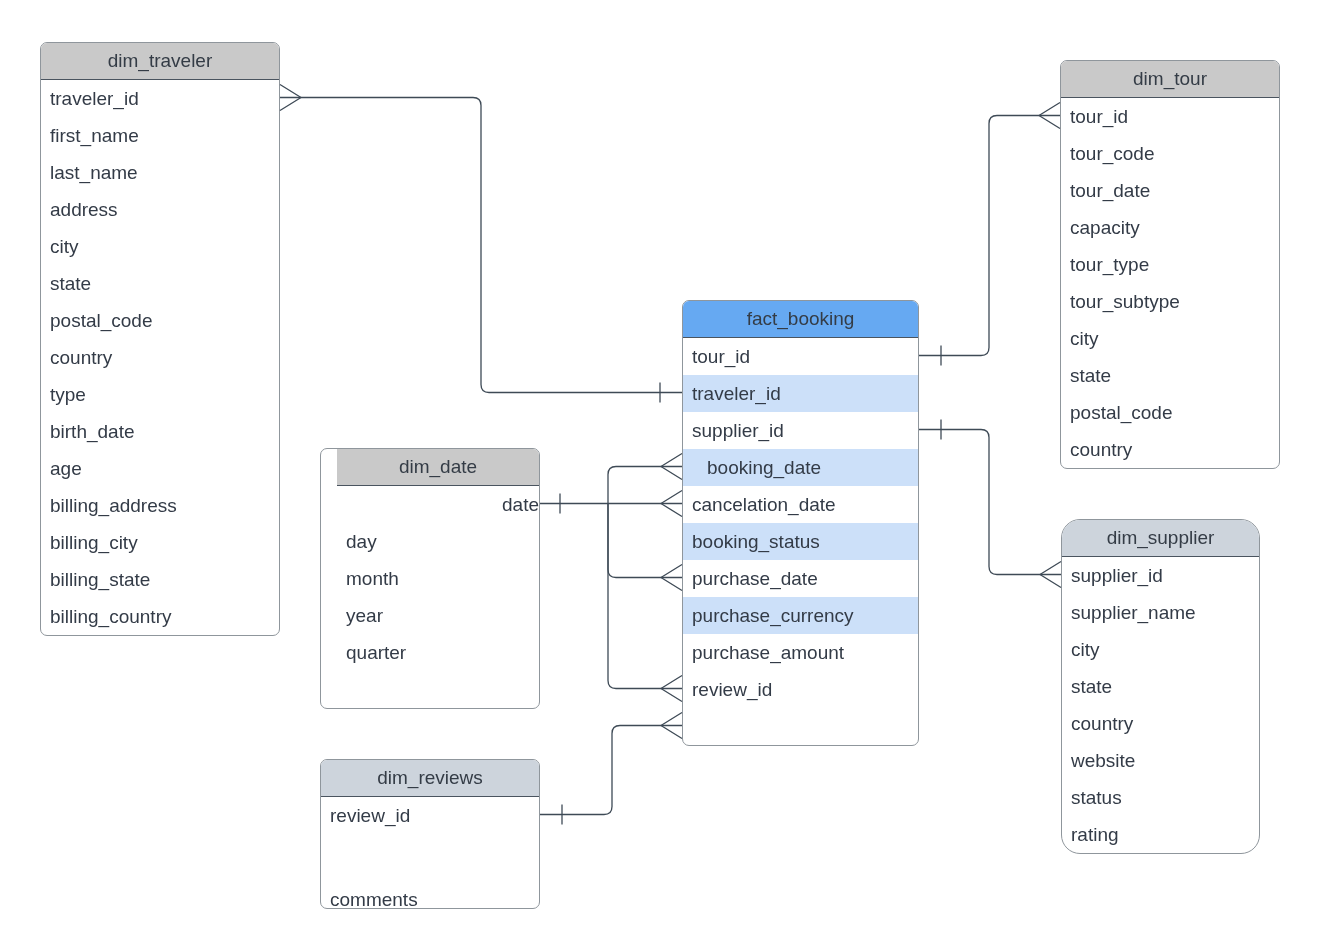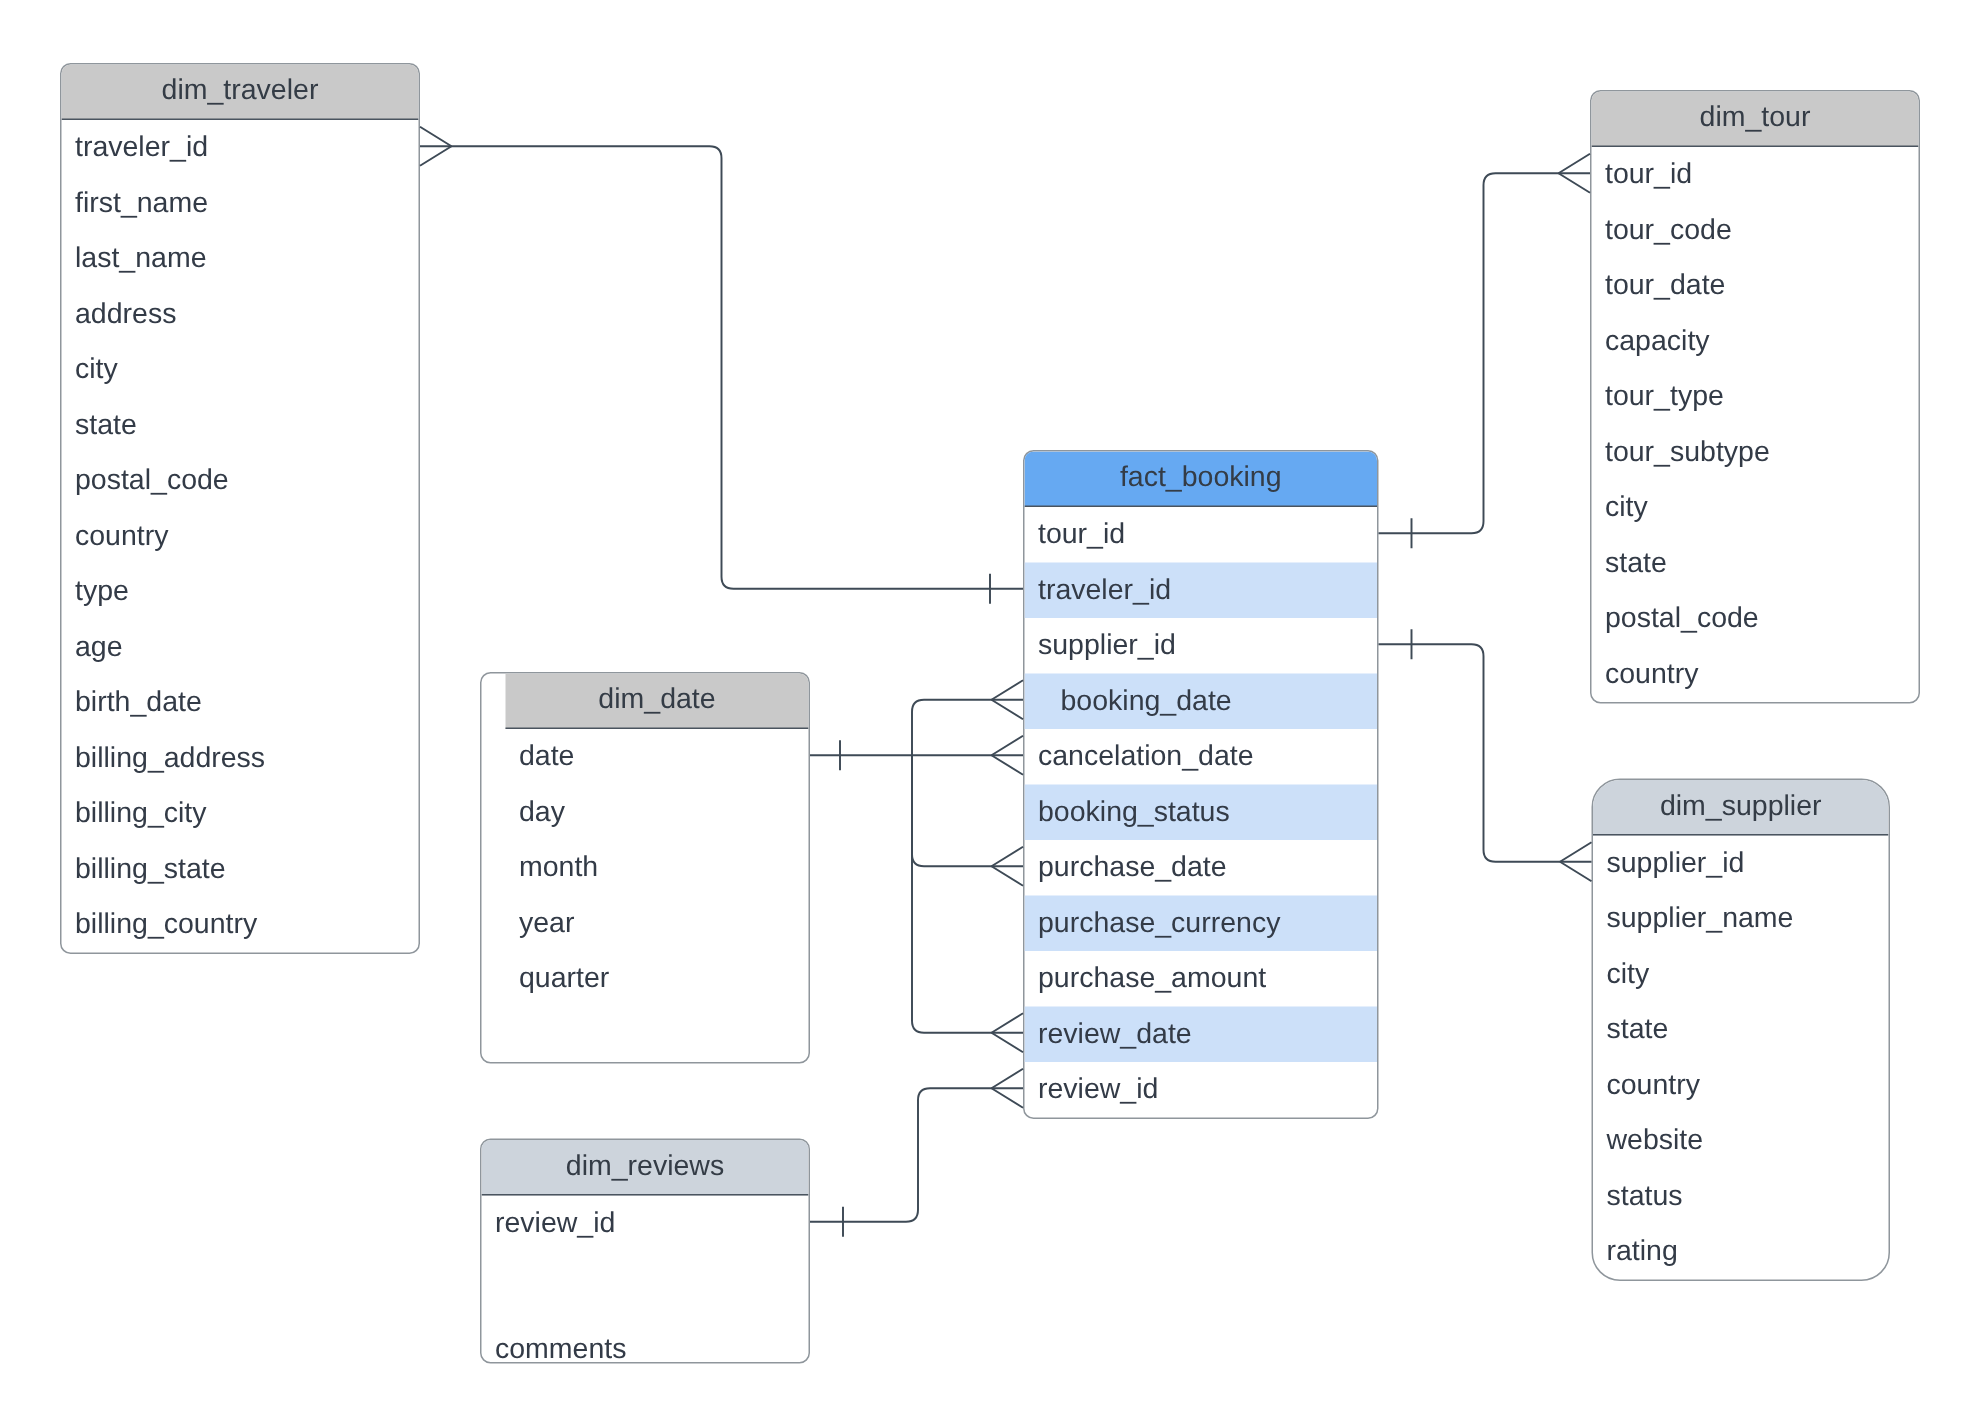--- a/index.html
+++ b/index.html
@@ -77,22 +77,22 @@
       <div class="er-table-header" style="background: rgb(201, 201, 201); border-bottom-color: rgb(74, 84, 95);">dim_traveler</div>
       <div class="er-table-row" style="color: rgb(51, 59, 71);">traveler_id</div>
       <div class="er-table-row" style="color: rgb(51, 59, 71);">first_name</div>
       <div class="er-table-row" style="color: rgb(51, 59, 71);">last_name</div>
       <div class="er-table-row" style="color: rgb(51, 59, 71);">address</div>
       <div class="er-table-row" style="color: rgb(51, 59, 71);">city</div>
       <div class="er-table-row" style="color: rgb(51, 59, 71);">state</div>
       <div class="er-table-row" style="color: rgb(51, 59, 71);">postal_code</div>
       <div class="er-table-row" style="color: rgb(51, 59, 71);">country</div>
       <div class="er-table-row" style="color: rgb(51, 59, 71);">type</div>
+      <div class="er-table-row" style="color: rgb(51, 59, 71);">birth_date</div>
       <div class="er-table-row" style="color: rgb(51, 59, 71);">age</div>
-      <div class="er-table-row" style="color: rgb(51, 59, 71);">birth_date</div>
       <div class="er-table-row" style="color: rgb(51, 59, 71);">billing_address</div>
       <div class="er-table-row" style="color: rgb(51, 59, 71);">billing_city</div>
       <div class="er-table-row" style="color: rgb(51, 59, 71);">billing_state</div>
       <div class="er-table-row" style="color: rgb(51, 59, 71);">billing_country</div>
     </div>
     <div class="er-table" style="left: 1060px; top: 60px; width: 220px; height: 409px; border-color: rgb(143, 150, 156);">
       <div class="er-table-header" style="background: rgb(201, 201, 201); border-bottom-color: rgb(74, 84, 95);">dim_tour</div>
       <div class="er-table-row" style="color: rgb(51, 59, 71);">tour_id</div>
       <div class="er-table-row" style="color: rgb(51, 59, 71);">tour_code</div>
       <div class="er-table-row" style="color: rgb(51, 59, 71);">tour_date</div>
@@ -108,26 +108,25 @@
       <div class="er-table-header" style="background: rgb(102, 169, 242); border-bottom-color: rgb(74, 84, 95);">fact_booking</div>
       <div class="er-table-row" style="color: rgb(51, 59, 71);">tour_id</div>
       <div class="er-table-row" style="color: rgb(51, 59, 71); background: rgb(204, 224, 249);">traveler_id</div>
       <div class="er-table-row" style="color: rgb(51, 59, 71);">supplier_id</div>
       <div class="er-table-row" style="color: rgb(51, 59, 71); background: rgb(204, 224, 249); padding-left: 24px;">booking_date</div>
       <div class="er-table-row" style="color: rgb(51, 59, 71);">cancelation_date</div>
       <div class="er-table-row" style="color: rgb(51, 59, 71); background: rgb(204, 224, 249);">booking_status</div>
       <div class="er-table-row" style="color: rgb(51, 59, 71);">purchase_date</div>
       <div class="er-table-row" style="color: rgb(51, 59, 71); background: rgb(204, 224, 249);">purchase_currency</div>
       <div class="er-table-row" style="color: rgb(51, 59, 71);">purchase_amount</div>
-      <div class="er-table-row" style="color: rgb(51, 59, 71); background: rgb(204, 224, 249);">review_date</div>
       <div class="er-table-row" style="color: rgb(51, 59, 71);">review_id</div>
     </div>
     <div class="er-table" style="left: 320px; top: 448px; width: 220px; height: 261px; border-color: rgb(143, 150, 156); padding-left: 16px;">
       <div class="er-table-header" style="background: rgb(201, 201, 201); border-bottom-color: rgb(74, 84, 95);">dim_date</div>
-      <div class="er-table-row" style="color: rgb(51, 59, 71);">date</div>
+      <div class="er-table-row" style="color: rgb(51, 59, 71); text-align: right;">date</div>
       <div class="er-table-row" style="color: rgb(51, 59, 71);">day</div>
       <div class="er-table-row" style="color: rgb(51, 59, 71);">month</div>
       <div class="er-table-row" style="color: rgb(51, 59, 71);">year</div>
       <div class="er-table-row" style="color: rgb(51, 59, 71);">quarter</div>
       <div class="er-table-row" style="color: rgb(51, 59, 71); margin-top: 44px;">is_holiday</div>
     </div>
     <div class="er-table" style="left: 1061px; top: 519px; width: 199px; height: 335px; border-color: rgb(143, 150, 156); border-radius: 19px;">
       <div class="er-table-header" style="background: rgb(205, 212, 220); border-bottom-color: rgb(74, 84, 95);">dim_supplier</div>
       <div class="er-table-row" style="color: rgb(51, 59, 71);">supplier_id</div>
       <div class="er-table-row" style="color: rgb(51, 59, 71);">supplier_name</div>

